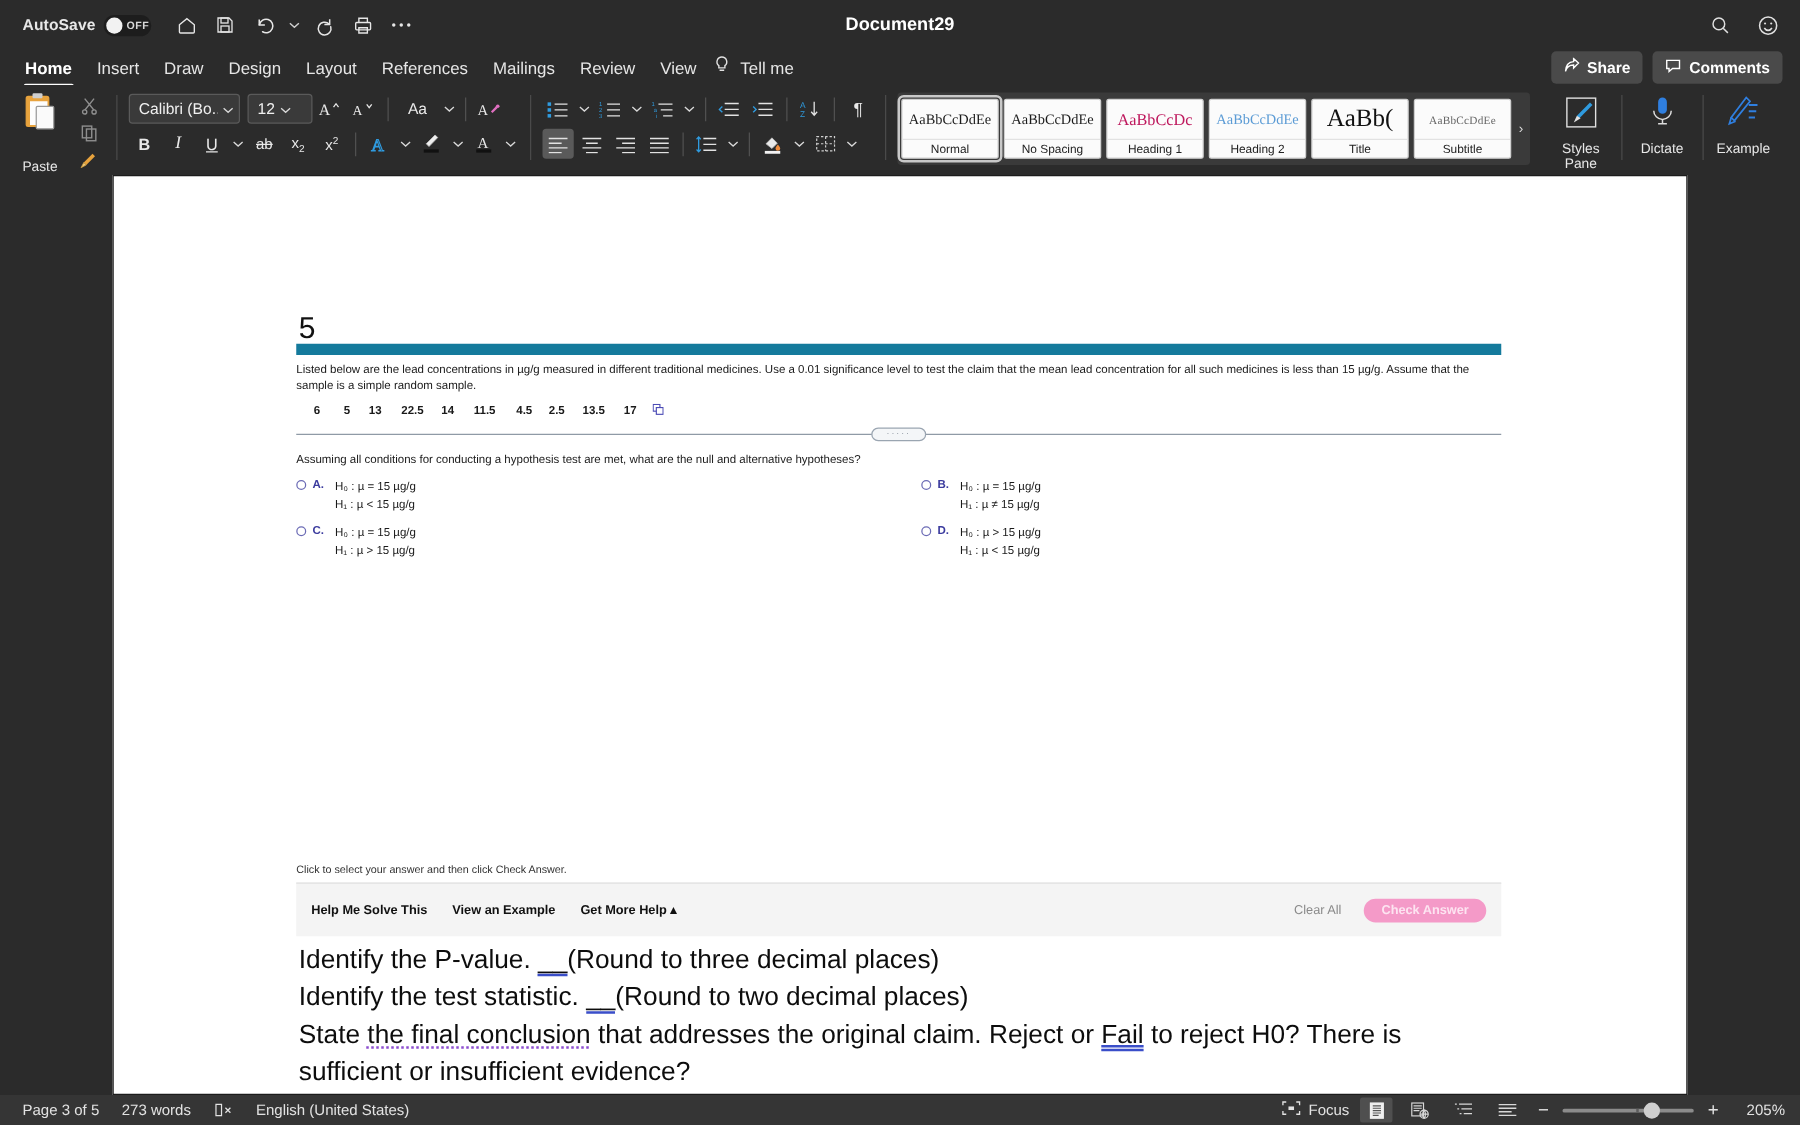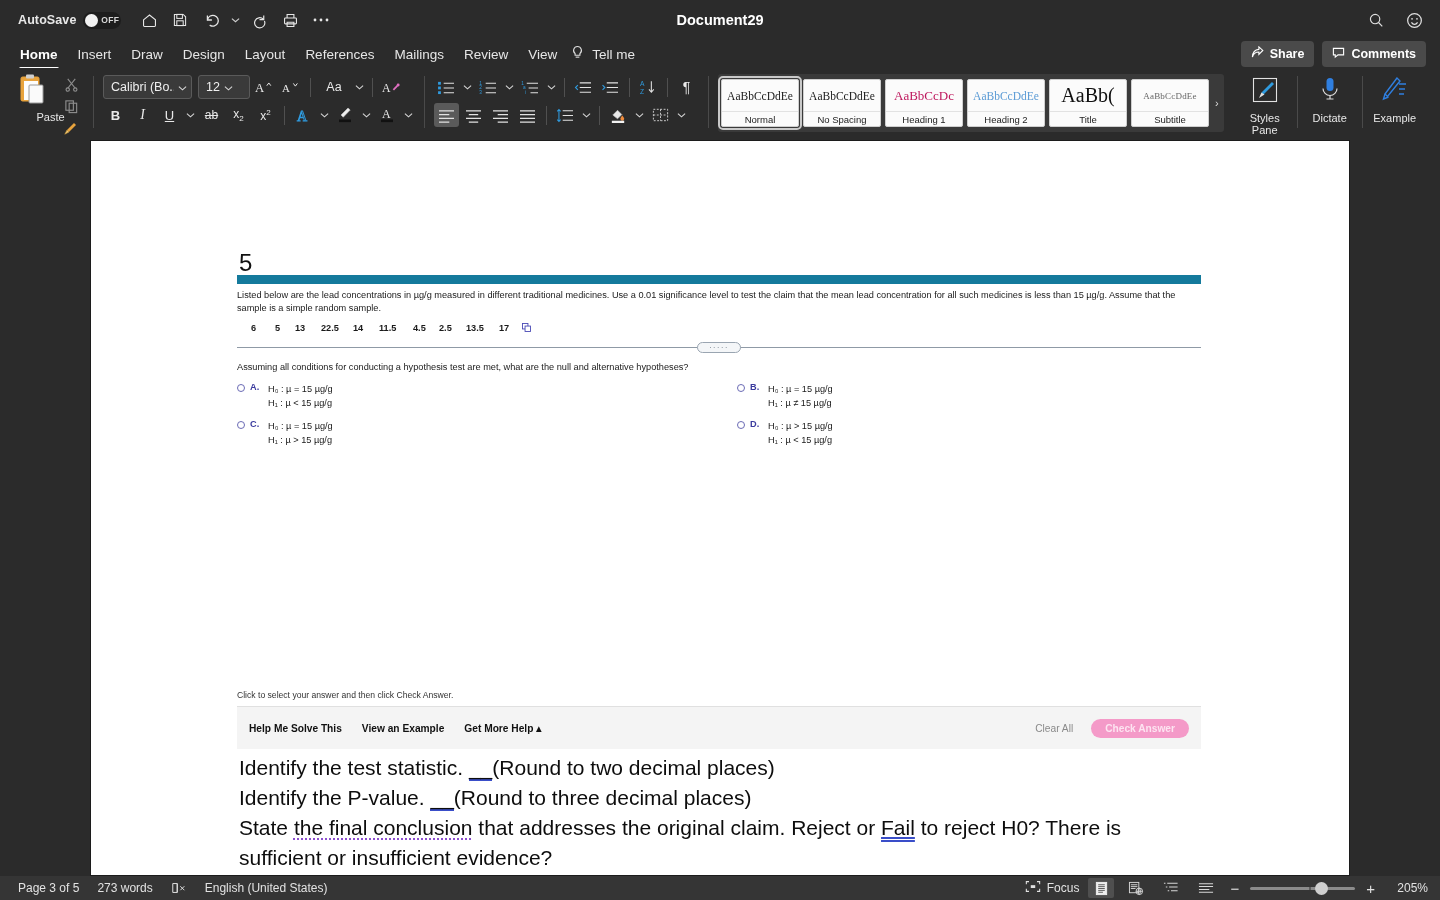--- a/index.html
+++ b/index.html
@@ -61,21 +61,21 @@
   
   .ribbon {
     position: absolute; top: 68px; left: 0; width: 1440px; height: 72px;
     background: #2b2b2b; display: flex; align-items: flex-start;
   }
   .rgroup { display: flex; align-items: flex-start; height: 72px; padding: 0 6px; }
   .rsep { width: 1px; height: 52px; background: #4a4a4a; margin: 8px 3px 0; }
 
   
   .paste-col { display: flex; flex-direction: column; align-items: center; width: 52px; padding-top: 5px; }
-  .paste-label { color: #e6e6e6; font-size: 11px; margin-top: 2px; padding-left: 37px; }
+  .paste-label { color: #e6e6e6; font-size: 11px; margin-top: 18px; }
   .clip-col { display: flex; flex-direction: column; gap: 1px; padding-top: 6px; }
   .mini { width: 26px; height: 21px; display: flex; align-items: center; justify-content: center; }
 
   
   .grid2 { display: flex; flex-direction: column; gap: 4px; padding-top: 7px; }
   .row { display: flex; align-items: center; gap: 2px; }
   .combo {
     background: #3a3a3a; border: 1px solid #5a5a5a; border-radius: 3px;
     height: 24px; display: flex; align-items: center; padding: 0 4px 0 7px;
     color: #f0f0f0; font-size: 12.5px; gap: 4px;
@@ -744,22 +744,22 @@
 
       <div class="actionbar">
         <span class="abtn">Help Me Solve This</span>
         <span class="abtn">View an Example</span>
         <span class="abtn">Get More Help ▴</span>
         <span class="clearall">Clear All</span>
         <span class="checkbtn">Check Answer</span>
       </div>
 
       <div class="typed">
+        <div><span>Identify the P-value. </span><span class="u-blue">__</span><span>(Round to three decimal places)</span></div>
         <div><span>Identify the test statistic. </span><span class="u-blue">__</span><span>(Round to two decimal places)</span></div>
-        <div><span>Identify the P-value. </span><span class="u-blue">__</span><span>(Round to three decimal places)</span></div>
         <div><span>State </span><span class="u-wavy">the final conclusion</span><span> that addresses the original claim. Reject or </span><span class="u-double">Fail</span><span> to reject H0? There is</span></div>
         <div>sufficient or insufficient evidence?</div>
       </div>
     </div>
   </div>
 
   <div class="status">
     <span class="st-item">Page 3 of 5</span>
     <span class="st-item">273 words</span>
     <span class="st-item">

